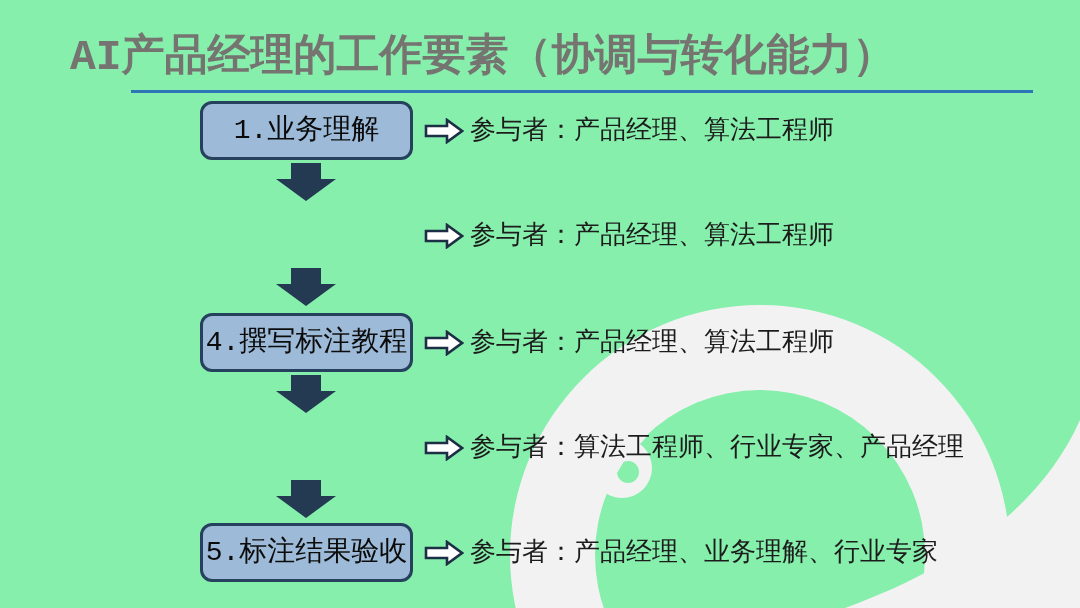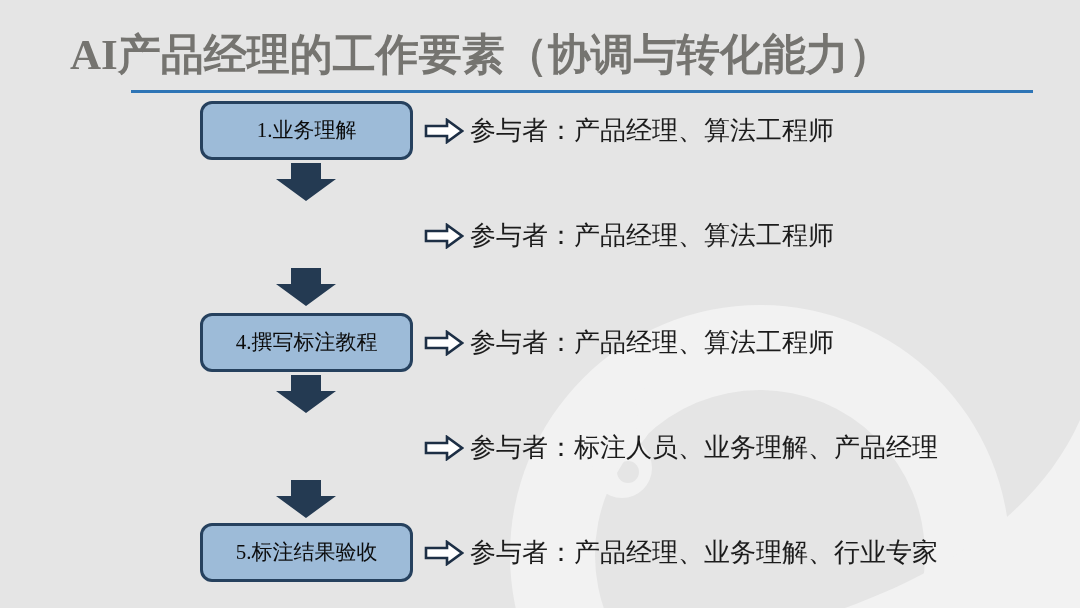--- a/index.html
+++ b/index.html
@@ -1,18 +1,18 @@
 <!DOCTYPE html>
 <html><head>
 <meta charset="utf-8">
 <style>
   html,body { margin:0; padding:0; background:#fff; }
   .slide {
     position:relative; width:1080px; height:608px; overflow:hidden;
-    background:#e5e5e5; font-family:Liberation Serif, serif;
+    background:#86efac; font-family:Liberation Mono, monospace;
   }
   .watermark { position:absolute; left:0; top:0; z-index:0; }
   .content { position:absolute; inset:0; z-index:1; }
 
   .title {
     position:absolute; left:70px; top:26px;
     font-size:43px; font-weight:bold; color:#757470;
     white-space:nowrap; letter-spacing:0;
   }
   .rule {
@@ -20,21 +20,21 @@
     background:#2e75b6;
   }
 
   .step-box {
     position:absolute; left:200px; width:213px; height:59px;
     box-sizing:border-box;
     background:#9dbbd8; border:3px solid #26415e; border-radius:12px;
     display:flex; align-items:center; justify-content:center;
   }
   .step-label {
-    font-size:21px; color:#0b0b0b; text-align:right;
+    font-size:28px; color:#0b0b0b; text-align:right;
     white-space:pre-line; line-height:1.2;
   }
 
   .v-arrow { position:absolute; left:275px; width:62px; height:38px; }
   .v-arrow polygon { fill:#243a52; }
 
   .h-arrow { position:absolute; left:424px; width:40px; height:26px; }
   .h-arrow polygon { fill:#ffffff; stroke:#1d2f45; stroke-width:2.6; stroke-linejoin:miter; }
 
   .participants {
@@ -92,21 +92,21 @@
     </svg>
     <div class="participants" style="top:328px">参与者：产品经理、算法工程师</div>
 
     <svg class="v-arrow" style="top:375px" viewBox="0 0 62 38">
       <polygon points="16,0 46,0 46,16 61,16 31,38 1,16 16,16"></polygon>
     </svg>
 
     <svg class="h-arrow" style="top:435px" viewBox="0 0 40 26">
       <polygon points="2,8 23,8 23,2 38,13 23,24 23,18 2,18"></polygon>
     </svg>
-    <div class="participants" style="top:433px">参与者：标注人员、业务理解、产品经理</div>
+    <div class="participants" style="top:433px">参与者：算法工程师、行业专家、产品经理</div>
 
     <svg class="v-arrow" style="top:480px" viewBox="0 0 62 38">
       <polygon points="16,0 46,0 46,16 61,16 31,38 1,16 16,16"></polygon>
     </svg>
 
     <div class="step-box" style="top:523px">
       <span class="step-label">5.标注结果验收</span>
     </div>
     <svg class="h-arrow" style="top:540px" viewBox="0 0 40 26">
       <polygon points="2,8 23,8 23,2 38,13 23,24 23,18 2,18"></polygon>

